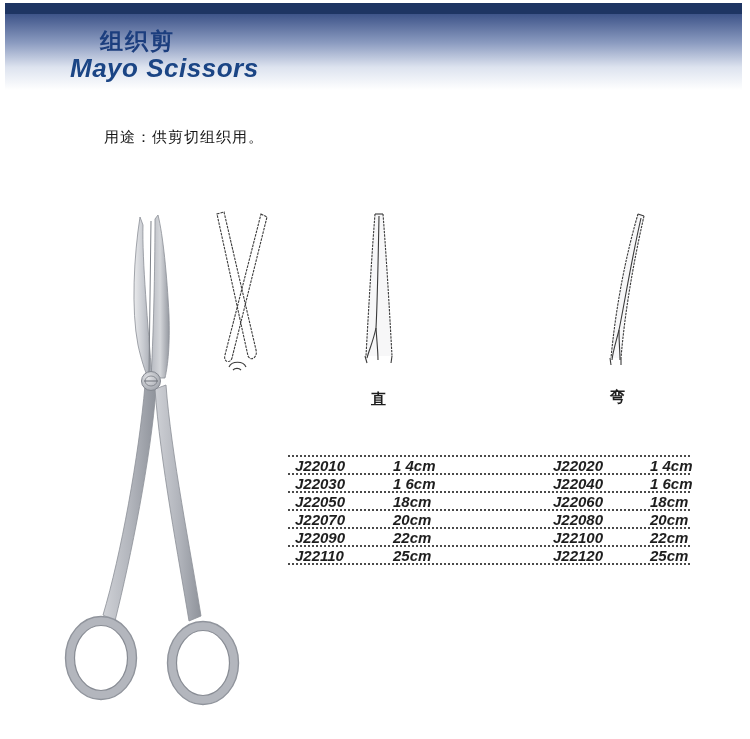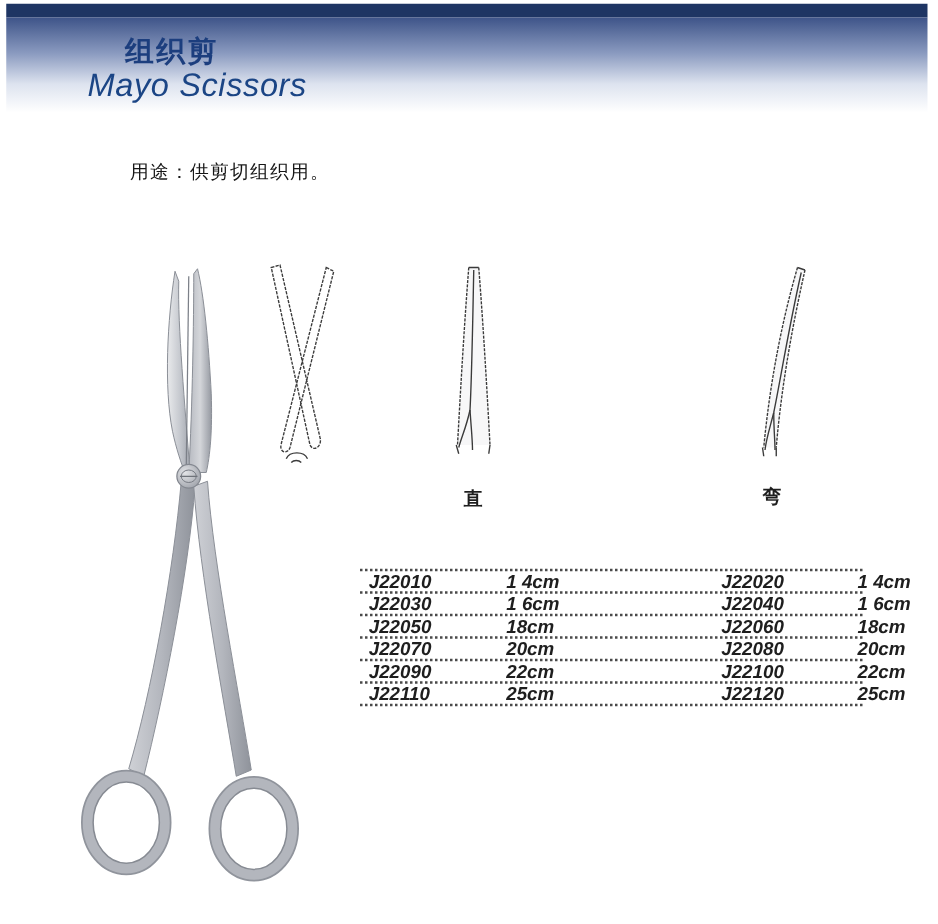--- a/index.html
+++ b/index.html
@@ -7,40 +7,40 @@
         font-family:"Liberation Sans", sans-serif;}
 
   
   .header-band{position:absolute;left:5px;top:3px;width:737px;height:87px;}
   .header-topbar{position:absolute;left:0;top:0;width:100%;height:11px;background:#1e3563;}
   .header-grad{position:absolute;left:0;top:11px;width:100%;height:76px;
                background:linear-gradient(180deg,#3e5489 0%,#8b9bc0 38%,#dde3ef 70%,#ffffff 100%);}
   .title-zh{position:absolute;left:100px;top:26px;font-size:23px;font-weight:bold;
             color:#1c3e7e;letter-spacing:2px;}
   .title-en{position:absolute;left:70px;top:53px;font-size:26px;font-style:italic;
-            font-weight:normal;color:#1b4585;letter-spacing:0.5px;}
+            font-weight:bold;color:#1b4585;letter-spacing:0.5px;}
 
   .usage-line{position:absolute;left:68px;top:128px;font-size:15px;color:#161616;letter-spacing:1px;margin-left:36px;}
 
   
   .photo{position:absolute;left:55px;top:205px;width:210px;height:530px;}
   .diag-open{position:absolute;left:205px;top:210px;width:65px;height:165px;}
   .diag-straight{position:absolute;left:362px;top:210px;width:36px;height:160px;}
   .diag-curved{position:absolute;left:600px;top:210px;width:50px;height:160px;}
 
   .variant-label{position:absolute;font-size:15px;font-weight:bold;color:#1e1e1e;
                  font-family:"DejaVu Sans","Liberation Sans",sans-serif;}
   .vl-straight{left:371px;top:390px;}
   .vl-curved{left:610px;top:388px;}
 
   
   .ptable{position:absolute;left:288px;top:455px;width:402px;border-top:2px dotted #4a4a4a;}
   .trow{height:18px;box-sizing:border-box;border-bottom:2px dotted #4a4a4a;
         display:grid;grid-template-columns:98px 160px 97px 1fr;align-items:center;
-        padding-left:7px;gap:12px;}
+        padding-left:7px;}
   .cell{font-size:15px;font-weight:bold;font-style:italic;color:#1e1e1e;line-height:1;
         white-space:pre;}
 </style>
 </head>
 <body>
 
 <div id="page">
 
   <div class="header-band">
     <div class="header-topbar"></div>

